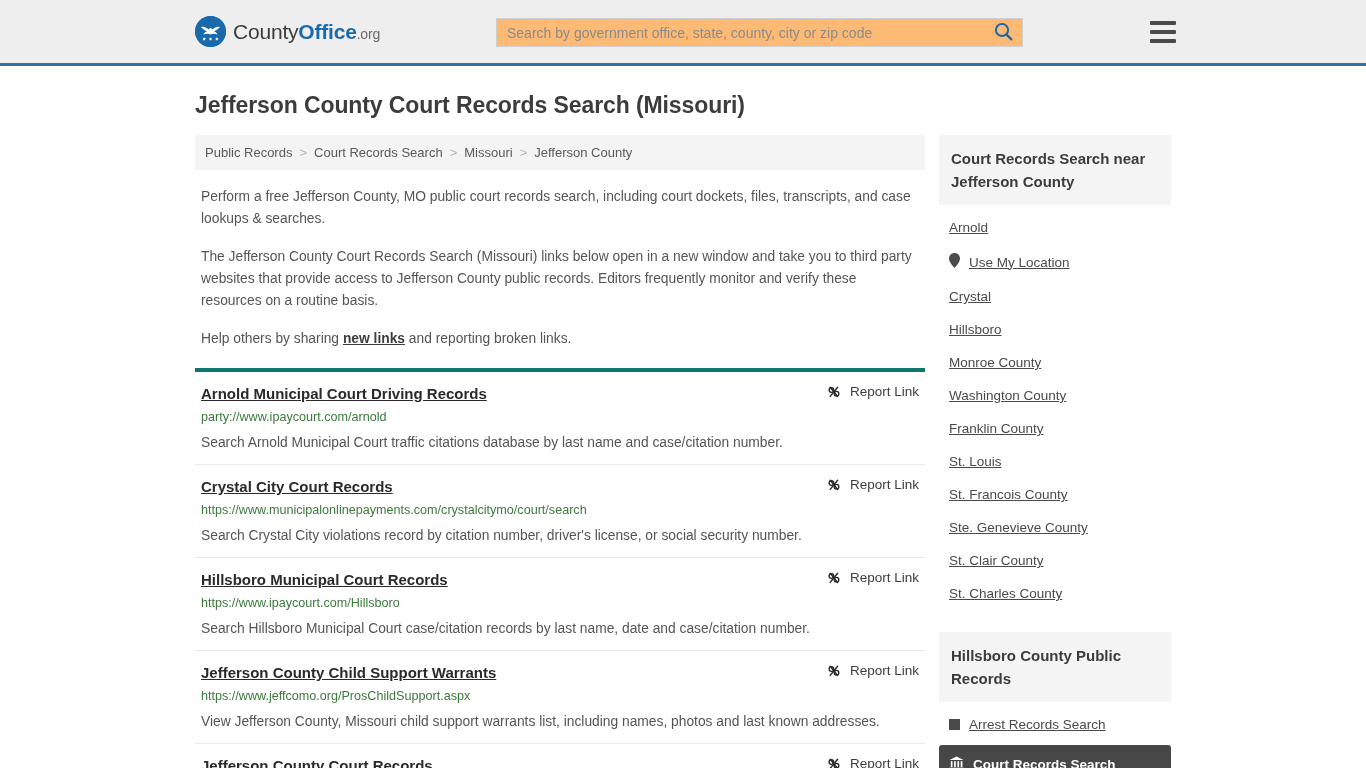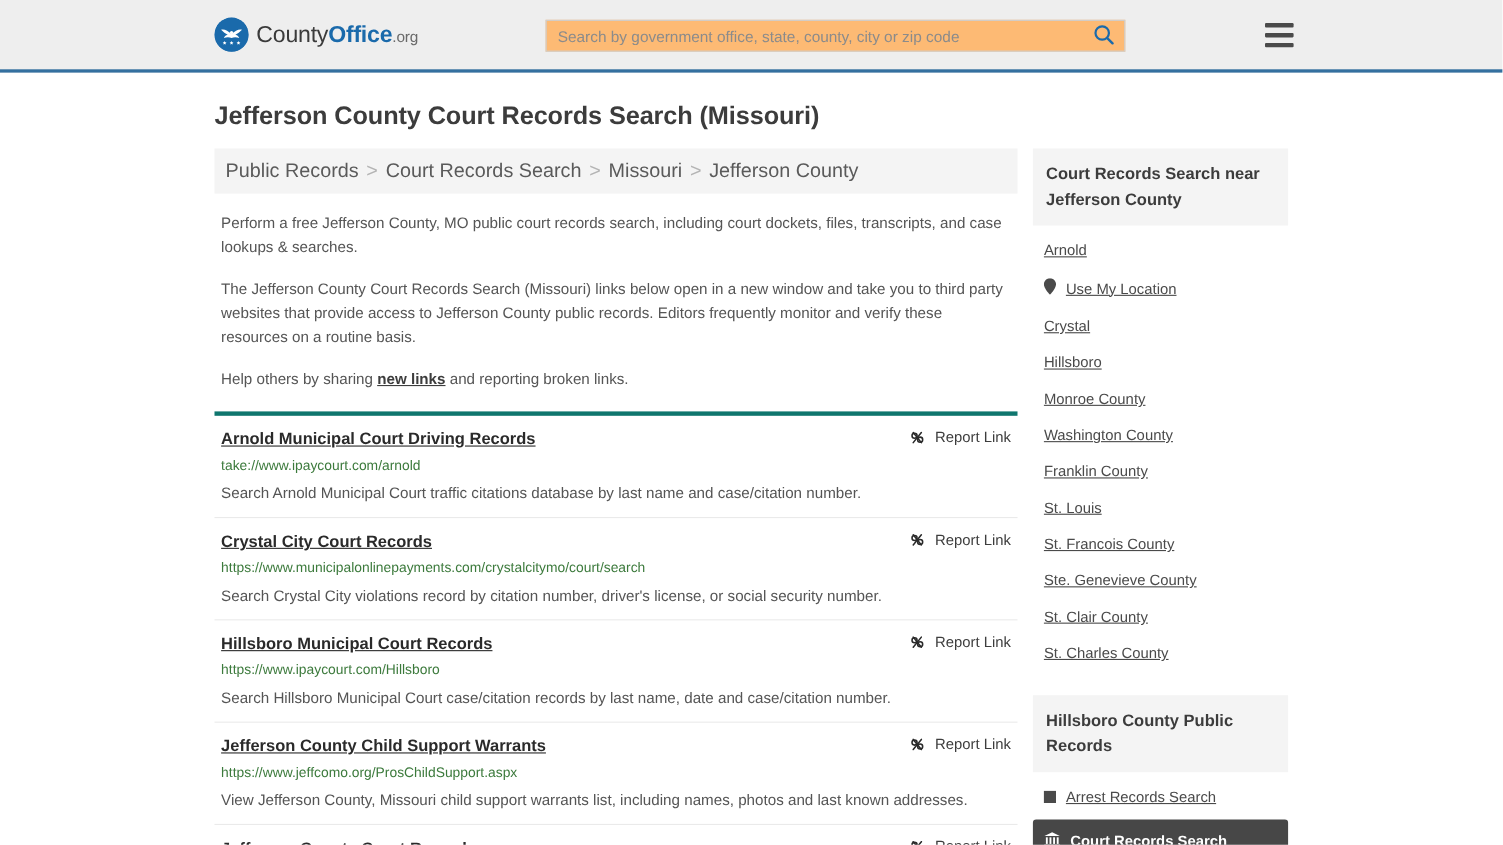--- a/index.html
+++ b/index.html
@@ -116,21 +116,21 @@
     padding-left: 195px;
     gap: 14px;
   }
   .main-col { width: 730px; }
   .side-col { width: 232px; }
 
   
   .breadcrumb {
     background: #f4f4f4;
     padding: 10px 10px 10px 10px;
-    font-size: 18px;
+    font-size: 13px;
     color: #5a5a5a;
     display: flex;
     align-items: center;
     flex-wrap: wrap;
     gap: 0;
   }
   .breadcrumb a {
     color: #5a5a5a;
     text-decoration: none;
   }
@@ -311,21 +311,21 @@
                 <svg width="16" height="16" viewBox="0 0 16 16" aria-hidden="true">
                   <path d="M4.2 3.2 L11.6 12.4" stroke="#2a2a2a" stroke-width="1.4" stroke-linecap="round" fill="none"></path>
                   <path d="M11.6 3.2 L4.2 12.4" stroke="#2a2a2a" stroke-width="1.4" stroke-linecap="round" fill="none"></path>
                   <circle cx="5.4" cy="6.1" r="2.3" fill="none" stroke="#2a2a2a" stroke-width="1.4"></circle>
                   <circle cx="10.5" cy="9.7" r="2.3" fill="none" stroke="#2a2a2a" stroke-width="1.4"></circle>
                 </svg>
               </span>
               <span>Report Link</span>
             </div>
           </div>
-          <div class="result-url">take://www.ipaycourt.com/arnold</div>
+          <div class="result-url">party://www.ipaycourt.com/arnold</div>
           <div class="result-desc">Search Arnold Municipal Court traffic citations database by last name and case/citation number.</div>
         </div>
 
         <div class="result">
           <div class="result-head">
             <a class="result-title" href="#">Crystal City Court Records</a>
             <div class="report-link">
               <span>
                 <svg width="16" height="16" viewBox="0 0 16 16" aria-hidden="true">
                   <path d="M4.2 3.2 L11.6 12.4" stroke="#2a2a2a" stroke-width="1.4" stroke-linecap="round" fill="none"></path>

